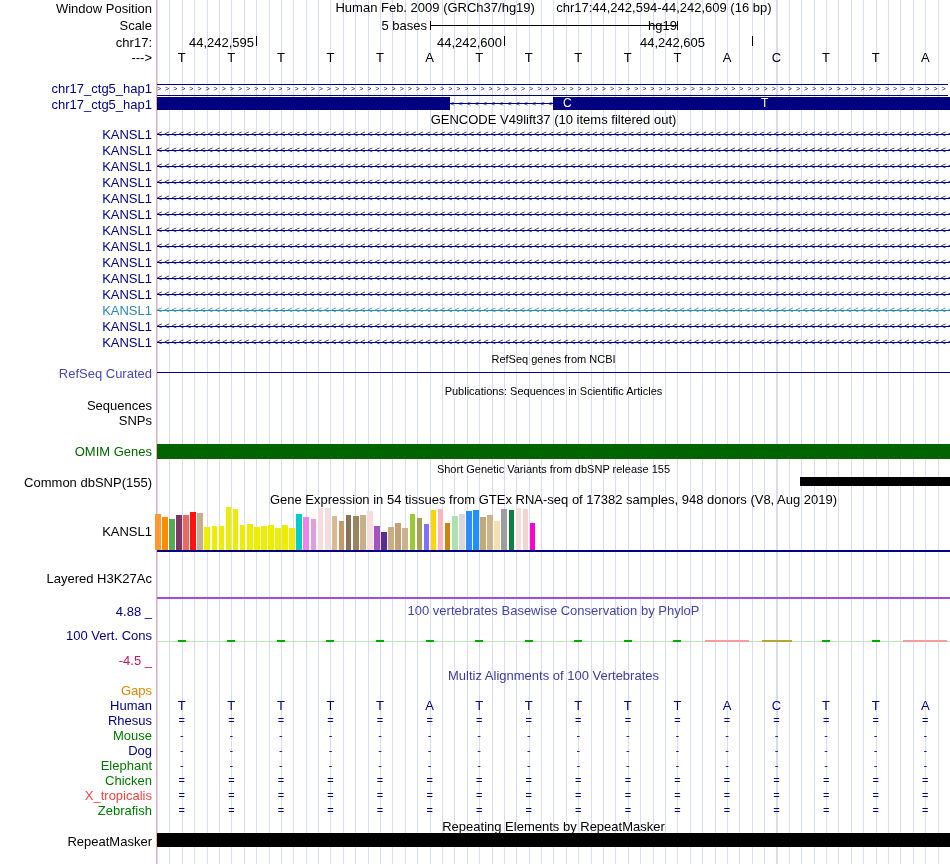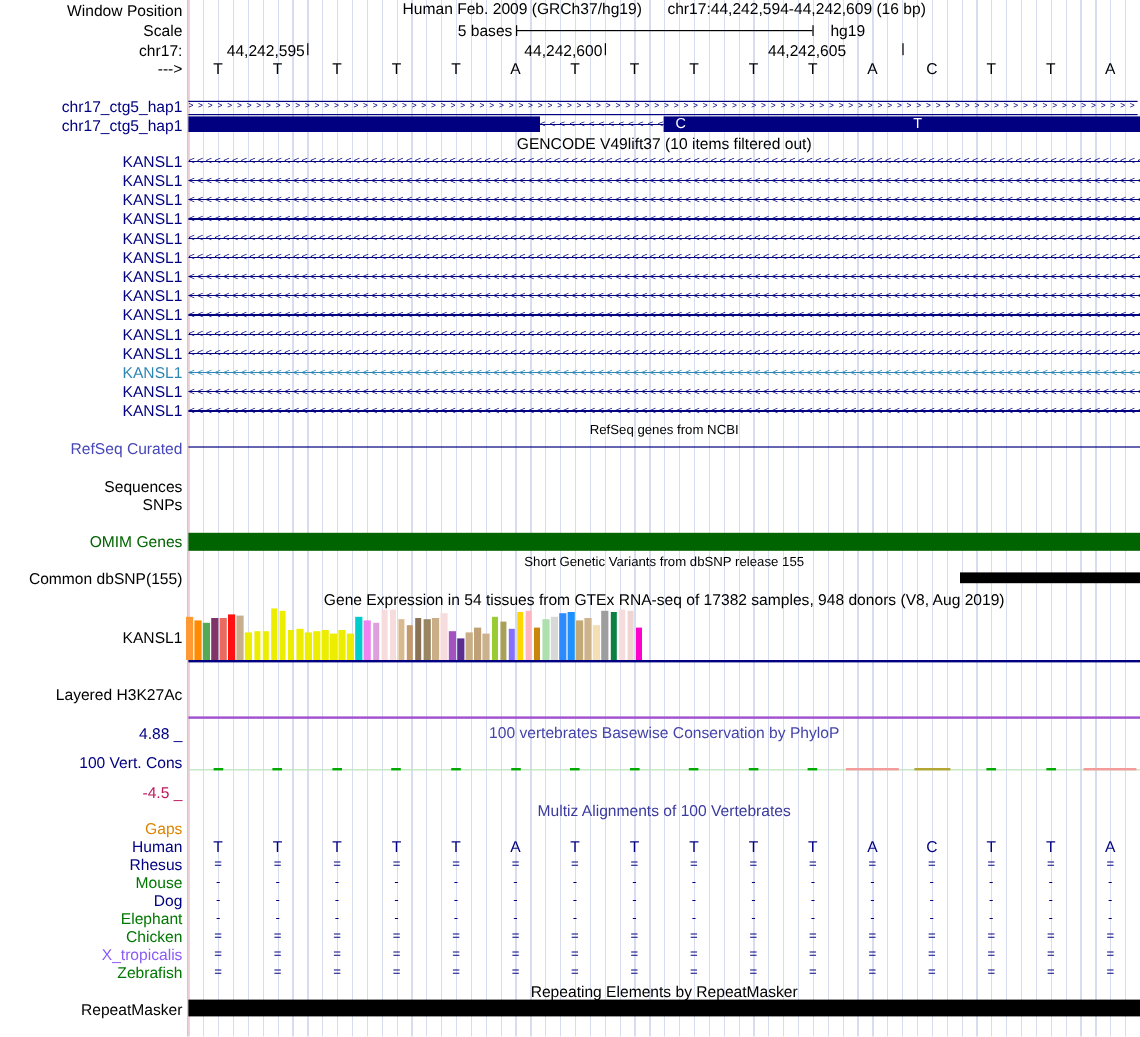--- a/index.html
+++ b/index.html
@@ -37,21 +37,21 @@
     <span>Human Feb. 2009 (GRCh37/hg19)</span>
     <span style="display:inline-block;width:14px"></span>
     <span>chr17:44,242,594-44,242,609 (16 bp)</span>
   </div>
 
   <div class="abs leftlabel" style="top:18px">Scale</div>
   <div class="abs" style="top:18px;left:340px;width:87px;text-align:right;z-index:3">5 bases</div>
   <div class="abs tick" style="left:430px;top:21px;height:9px"></div>
   <div class="abs" style="left:430px;top:25px;width:247px;height:1px;background:#000;z-index:3"></div>
   <div class="abs tick" style="left:677px;top:21px;height:9px"></div>
-  <div class="abs" style="top:18px;left:692px;z-index:3">hg19</div>
+  <div class="abs" style="top:18px;left:648px;z-index:3">hg19</div>
 
   <div class="abs leftlabel" style="top:35px">chr17:</div>
   <div id="coord-ticks"></div>
 
   <div class="abs leftlabel" style="top:50px">---&gt;</div>
   <div id="base-row">
       <div class="abs" style="left: 169.781px; top: 50px; width: 24px; text-align: center; z-index: 3;">T</div>
       <div class="abs" style="left: 219.344px; top: 50px; width: 24px; text-align: center; z-index: 3;">T</div>
       <div class="abs" style="left: 268.906px; top: 50px; width: 24px; text-align: center; z-index: 3;">T</div>
       <div class="abs" style="left: 318.469px; top: 50px; width: 24px; text-align: center; z-index: 3;">T</div>
@@ -107,20 +107,21 @@
       <div class="abs" style="left: 0px; top: 319px; width: 152px; text-align: right; line-height: 15px; color: rgb(0, 0, 128); z-index: 3;">KANSL1</div>
       <div class="abs" style="left: 157px; top: 321px; width: 793px; height: 12px; overflow: hidden; white-space: nowrap; font-size: 9px; line-height: 11px; letter-spacing: 2px; color: rgb(0, 0, 128); z-index: 2; background-image: linear-gradient(transparent 5px, rgb(0, 0, 128) 5px, rgb(0, 0, 128) 6px, transparent 6px);">&lt;&lt;&lt;&lt;&lt;&lt;&lt;&lt;&lt;&lt;&lt;&lt;&lt;&lt;&lt;&lt;&lt;&lt;&lt;&lt;&lt;&lt;&lt;&lt;&lt;&lt;&lt;&lt;&lt;&lt;&lt;&lt;&lt;&lt;&lt;&lt;&lt;&lt;&lt;&lt;&lt;&lt;&lt;&lt;&lt;&lt;&lt;&lt;&lt;&lt;&lt;&lt;&lt;&lt;&lt;&lt;&lt;&lt;&lt;&lt;&lt;&lt;&lt;&lt;&lt;&lt;&lt;&lt;&lt;&lt;&lt;&lt;&lt;&lt;&lt;&lt;&lt;&lt;&lt;&lt;&lt;&lt;&lt;&lt;&lt;&lt;&lt;&lt;&lt;&lt;&lt;&lt;&lt;&lt;&lt;&lt;&lt;&lt;&lt;&lt;&lt;&lt;&lt;&lt;&lt;&lt;&lt;&lt;&lt;&lt;&lt;&lt;&lt;&lt;&lt;&lt;&lt;&lt;&lt;&lt;&lt;&lt;&lt;&lt;&lt;&lt;&lt;&lt;&lt;&lt;</div>
       <div class="abs" style="left: 0px; top: 335px; width: 152px; text-align: right; line-height: 15px; color: rgb(0, 0, 128); z-index: 3;">KANSL1</div>
       <div class="abs" style="left: 157px; top: 337px; width: 793px; height: 12px; overflow: hidden; white-space: nowrap; font-size: 9px; line-height: 11px; letter-spacing: 2px; color: rgb(0, 0, 128); z-index: 2; background-image: linear-gradient(transparent 5px, rgb(0, 0, 128) 5px, rgb(0, 0, 128) 6px, transparent 6px);">&lt;&lt;&lt;&lt;&lt;&lt;&lt;&lt;&lt;&lt;&lt;&lt;&lt;&lt;&lt;&lt;&lt;&lt;&lt;&lt;&lt;&lt;&lt;&lt;&lt;&lt;&lt;&lt;&lt;&lt;&lt;&lt;&lt;&lt;&lt;&lt;&lt;&lt;&lt;&lt;&lt;&lt;&lt;&lt;&lt;&lt;&lt;&lt;&lt;&lt;&lt;&lt;&lt;&lt;&lt;&lt;&lt;&lt;&lt;&lt;&lt;&lt;&lt;&lt;&lt;&lt;&lt;&lt;&lt;&lt;&lt;&lt;&lt;&lt;&lt;&lt;&lt;&lt;&lt;&lt;&lt;&lt;&lt;&lt;&lt;&lt;&lt;&lt;&lt;&lt;&lt;&lt;&lt;&lt;&lt;&lt;&lt;&lt;&lt;&lt;&lt;&lt;&lt;&lt;&lt;&lt;&lt;&lt;&lt;&lt;&lt;&lt;&lt;&lt;&lt;&lt;&lt;&lt;&lt;&lt;&lt;&lt;&lt;&lt;&lt;&lt;&lt;&lt;&lt;&lt;</div>
     </div>
 
   <div class="abs ctitle small" style="top:352px">RefSeq genes from NCBI</div>
   <div class="abs leftlabel" style="top:366px;color:#4747b8">RefSeq Curated</div>
   <div class="abs mono-line" style="left:157px;top:372px;width:793px;height:1px;background:#000080"></div>
 
+  <div class="abs ctitle small" style="top:384px">Publications: Sequences in Scientific Articles</div>
   <div class="abs leftlabel" style="top:398px">Sequences</div>
   <div class="abs leftlabel" style="top:413px">SNPs</div>
 
   <div class="abs leftlabel greentxt" style="top:444px">OMIM Genes</div>
   <div class="abs hbar" id="omim-bar" style="left: 157px; top: 444px; width: 793px; height: 15px; background: rgb(0, 100, 0);"></div>
 
   <div class="abs ctitle small" style="top:462px">Short Genetic Variants from dbSNP release 155</div>
   <div class="abs leftlabel" style="top:475px">Common dbSNP(155)</div>
   <div class="abs hbar" style="left:800px;top:477px;width:150px;height:9px;background:#000"></div>
 
@@ -309,21 +310,21 @@
       <div class="abs" style="left: 467.156px; top: 773px; width: 24px; text-align: center; font-size: 11px; line-height: 15px; color: rgb(0, 0, 128); z-index: 2;">=</div>
       <div class="abs" style="left: 516.719px; top: 773px; width: 24px; text-align: center; font-size: 11px; line-height: 15px; color: rgb(0, 0, 128); z-index: 2;">=</div>
       <div class="abs" style="left: 566.281px; top: 773px; width: 24px; text-align: center; font-size: 11px; line-height: 15px; color: rgb(0, 0, 128); z-index: 2;">=</div>
       <div class="abs" style="left: 615.844px; top: 773px; width: 24px; text-align: center; font-size: 11px; line-height: 15px; color: rgb(0, 0, 128); z-index: 2;">=</div>
       <div class="abs" style="left: 665.406px; top: 773px; width: 24px; text-align: center; font-size: 11px; line-height: 15px; color: rgb(0, 0, 128); z-index: 2;">=</div>
       <div class="abs" style="left: 714.969px; top: 773px; width: 24px; text-align: center; font-size: 11px; line-height: 15px; color: rgb(0, 0, 128); z-index: 2;">=</div>
       <div class="abs" style="left: 764.531px; top: 773px; width: 24px; text-align: center; font-size: 11px; line-height: 15px; color: rgb(0, 0, 128); z-index: 2;">=</div>
       <div class="abs" style="left: 814.094px; top: 773px; width: 24px; text-align: center; font-size: 11px; line-height: 15px; color: rgb(0, 0, 128); z-index: 2;">=</div>
       <div class="abs" style="left: 863.656px; top: 773px; width: 24px; text-align: center; font-size: 11px; line-height: 15px; color: rgb(0, 0, 128); z-index: 2;">=</div>
       <div class="abs" style="left: 913.219px; top: 773px; width: 24px; text-align: center; font-size: 11px; line-height: 15px; color: rgb(0, 0, 128); z-index: 2;">=</div>
-      <div class="abs" style="left: 0px; top: 788px; width: 152px; text-align: right; line-height: 15px; color: #8b5cf6; z-index: 3;">X_tropicalis</div>
+      <div class="abs" style="left: 0px; top: 788px; width: 152px; text-align: right; line-height: 15px; color: #ef4444; z-index: 3;">X_tropicalis</div>
       <div class="abs" style="left: 169.781px; top: 788px; width: 24px; text-align: center; font-size: 11px; line-height: 15px; color: rgb(0, 0, 128); z-index: 2;">=</div>
       <div class="abs" style="left: 219.344px; top: 788px; width: 24px; text-align: center; font-size: 11px; line-height: 15px; color: rgb(0, 0, 128); z-index: 2;">=</div>
       <div class="abs" style="left: 268.906px; top: 788px; width: 24px; text-align: center; font-size: 11px; line-height: 15px; color: rgb(0, 0, 128); z-index: 2;">=</div>
       <div class="abs" style="left: 318.469px; top: 788px; width: 24px; text-align: center; font-size: 11px; line-height: 15px; color: rgb(0, 0, 128); z-index: 2;">=</div>
       <div class="abs" style="left: 368.031px; top: 788px; width: 24px; text-align: center; font-size: 11px; line-height: 15px; color: rgb(0, 0, 128); z-index: 2;">=</div>
       <div class="abs" style="left: 417.594px; top: 788px; width: 24px; text-align: center; font-size: 11px; line-height: 15px; color: rgb(0, 0, 128); z-index: 2;">=</div>
       <div class="abs" style="left: 467.156px; top: 788px; width: 24px; text-align: center; font-size: 11px; line-height: 15px; color: rgb(0, 0, 128); z-index: 2;">=</div>
       <div class="abs" style="left: 516.719px; top: 788px; width: 24px; text-align: center; font-size: 11px; line-height: 15px; color: rgb(0, 0, 128); z-index: 2;">=</div>
       <div class="abs" style="left: 566.281px; top: 788px; width: 24px; text-align: center; font-size: 11px; line-height: 15px; color: rgb(0, 0, 128); z-index: 2;">=</div>
       <div class="abs" style="left: 615.844px; top: 788px; width: 24px; text-align: center; font-size: 11px; line-height: 15px; color: rgb(0, 0, 128); z-index: 2;">=</div>

